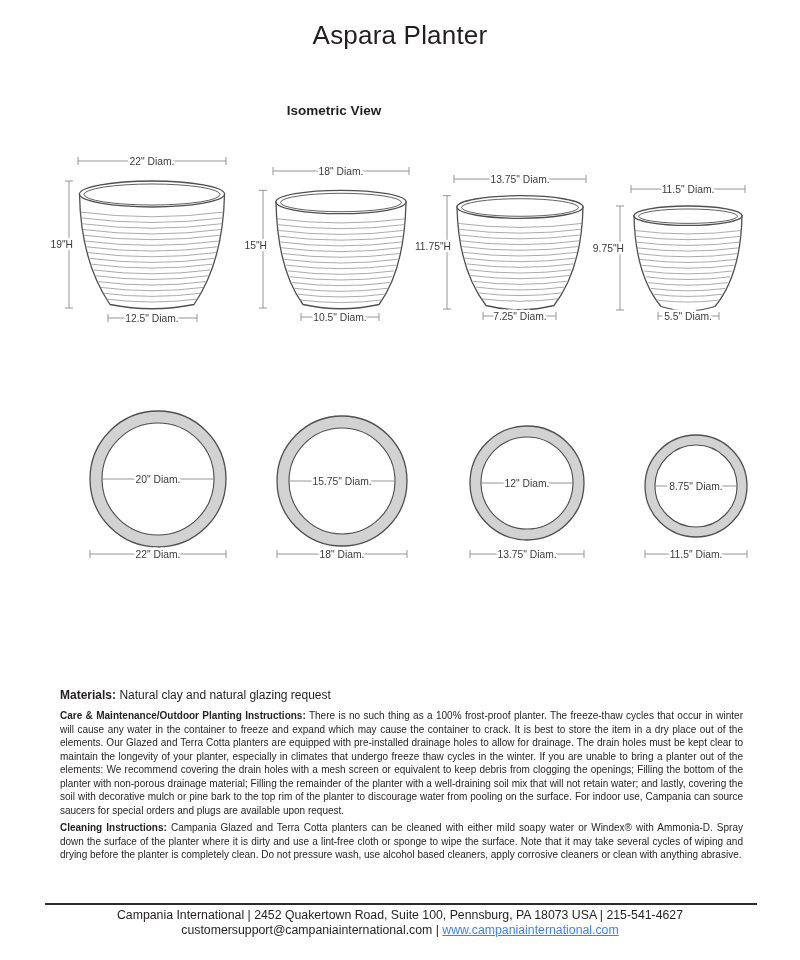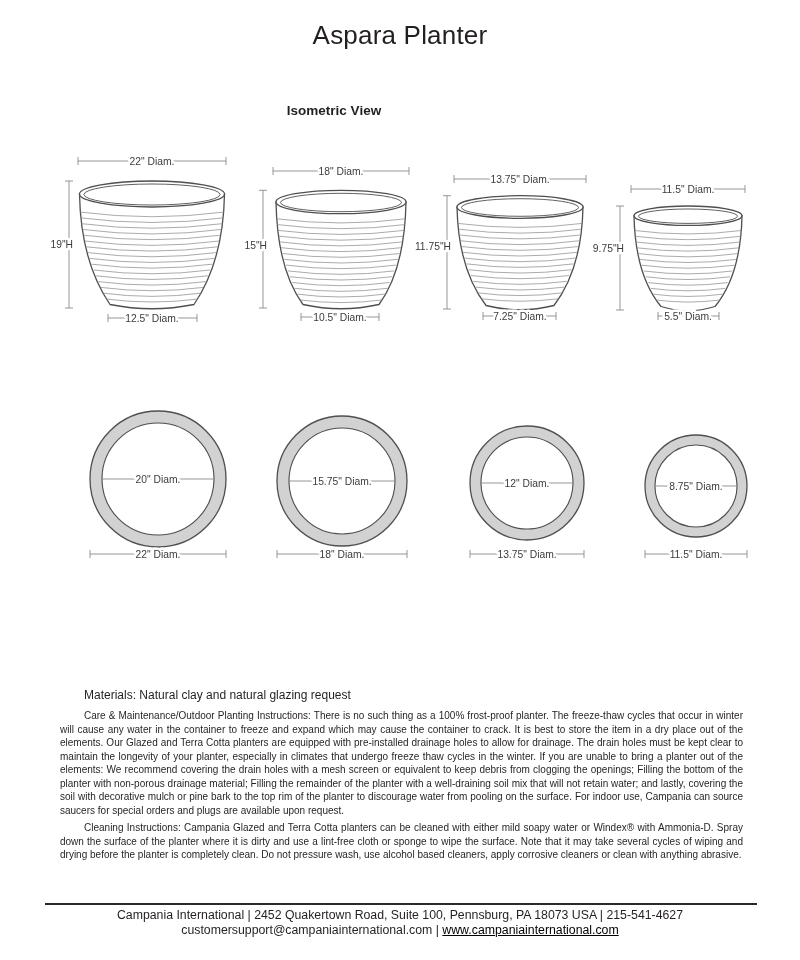--- a/index.html
+++ b/index.html
@@ -19,21 +19,21 @@
   .materials{position:absolute;top:677px;left:60px;width:683px;font-size:12px;line-height:13.4px;}
   .para{position:absolute;left:60px;width:683px;font-size:10px;line-height:13.5px;
         text-align:justify;}
   #care-para{top:699px;}
   #cleaning-para{top:811px;}
   .footer-rule{position:absolute;top:903px;left:45px;width:712px;height:2px;background:#2b2b2b;}
   .footer-line{position:absolute;left:0;width:800px;text-align:center;font-size:12.3px;}
   .footer-line1{top:908px;}
   .footer-line2{top:923px;}
   .site-link{text-decoration:underline;cursor:pointer;}
-  b,strong{font-weight:normal;margin-left:24px;}
+  b,strong{font-weight:bold;}
 </style>
 </head>
 <body>
 
 <div class="page">
 
   <div class="page-title">Aspara Planter</div>
   <div class="view-heading iso-heading">Isometric View</div>
 
   <svg id="drawing" width="800" height="600" viewBox="0 0 800 600">
@@ -246,15 +246,15 @@
   </svg>
 
   <p class="materials"><strong>Materials:</strong> <span>Natural clay and natural glazing request</span></p>
 
   <p class="para" id="care-para"><strong>Care &amp; Maintenance/Outdoor Planting Instructions:</strong> <span>There is no such thing as a 100% frost-proof planter. The freeze-thaw cycles that occur in winter will cause any water in the container to freeze and expand which may cause the container to crack. It is best to store the item in a dry place out of the elements. Our Glazed and Terra Cotta planters are equipped with pre-installed drainage holes to allow for drainage. The drain holes must be kept clear to maintain the longevity of your planter, especially in climates that undergo freeze thaw cycles in the winter. If you are unable to bring a planter out of the elements: We recommend covering the drain holes with a mesh screen or equivalent to keep debris from clogging the openings; Filling the bottom of the planter with non-porous drainage material; Filling the remainder of the planter with a well-draining soil mix that will not retain water; and lastly, covering the soil with decorative mulch or pine bark to the top rim of the planter to discourage water from pooling on the surface. For indoor use, Campania can source saucers for special orders and plugs are available upon request.</span></p>
 
   <p class="para" id="cleaning-para"><strong>Cleaning Instructions:</strong> <span>Campania Glazed and Terra Cotta planters can be cleaned with either mild soapy water or Windex® with Ammonia-D. Spray down the surface of the planter where it is dirty and use a lint-free cloth or sponge to wipe the surface. Note that it may take several cycles of wiping and drying before the planter is completely clean. Do not pressure wash, use alcohol based cleaners, apply corrosive cleaners or clean with anything abrasive.</span></p>
 
   <div class="footer-rule"></div>
   <div class="footer-line footer-line1">Campania International | 2452 Quakertown Road, Suite 100, Pennsburg, PA 18073 USA | 215-541-4627</div>
-  <div class="footer-line footer-line2"><span>customersupport@campaniainternational.com</span><span> | </span><a class="site-link" id="site-link" style="color: #000000;">www.campaniainternational.com</a></div>
+  <div class="footer-line footer-line2"><span>customersupport@campaniainternational.com</span><span> | </span><a class="site-link" id="site-link" style="color: #3b82f6;">www.campaniainternational.com</a></div>
 
 </div>
 
 </body></html>

